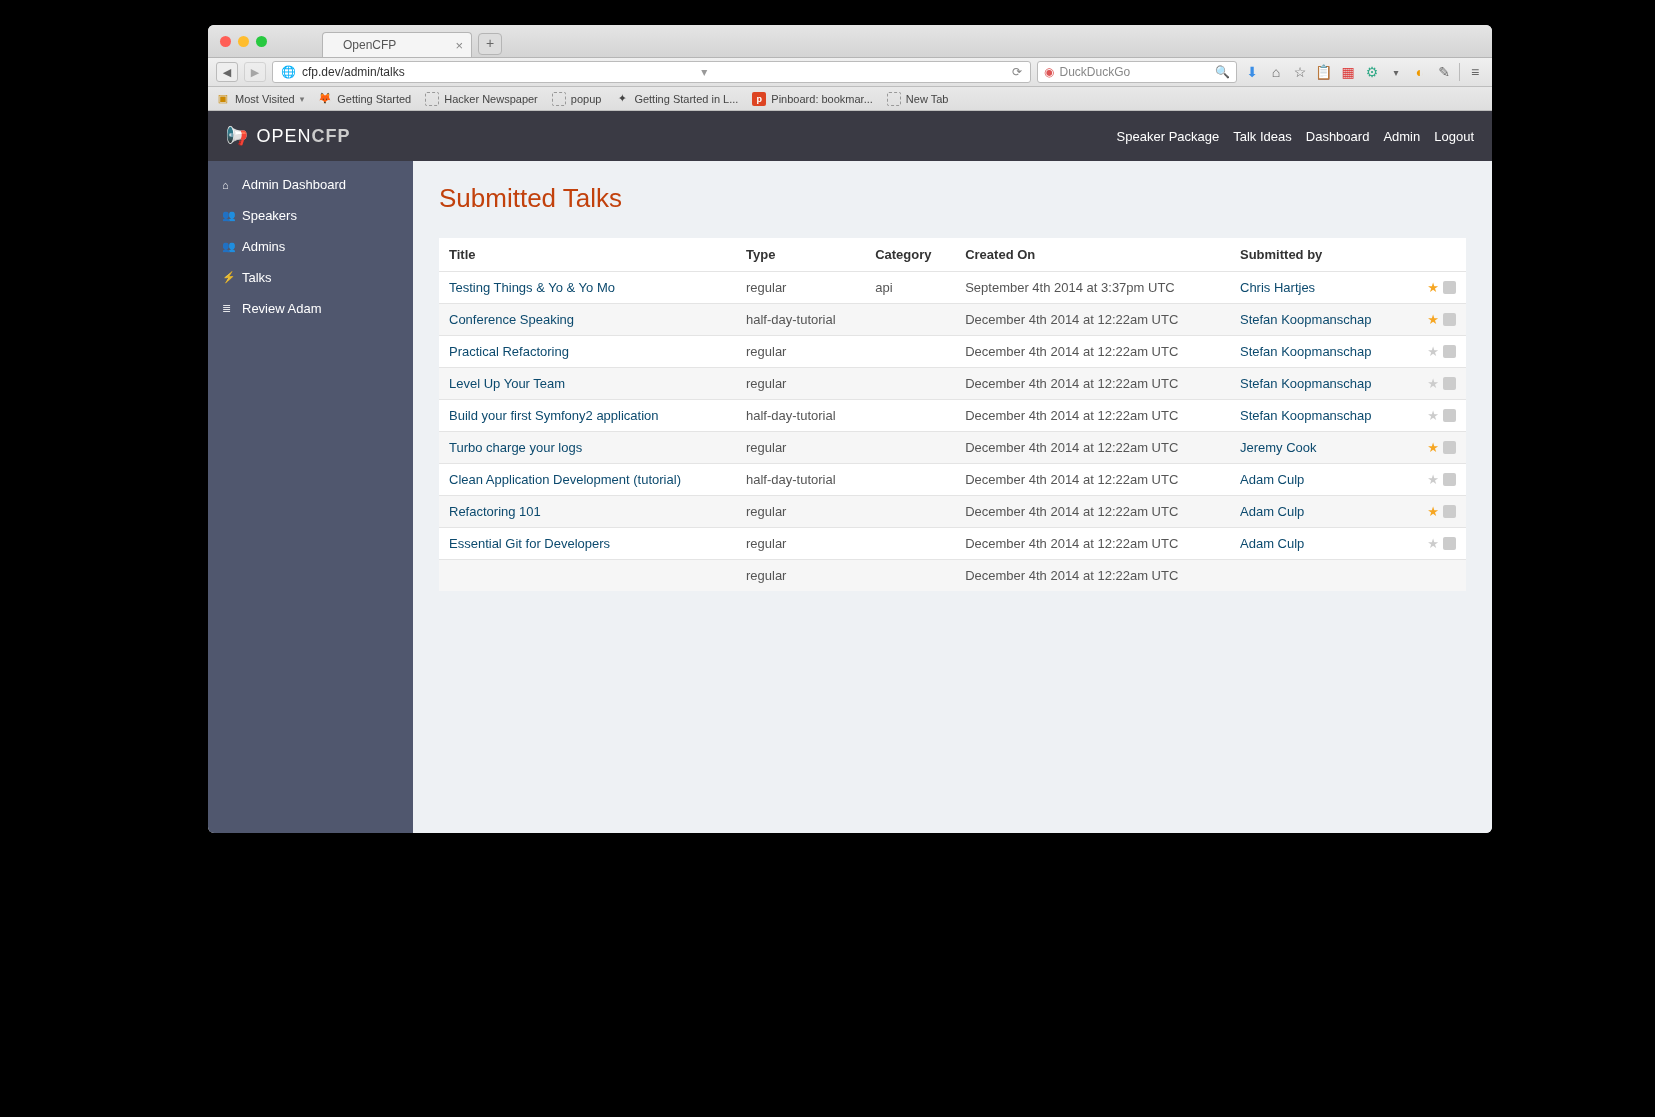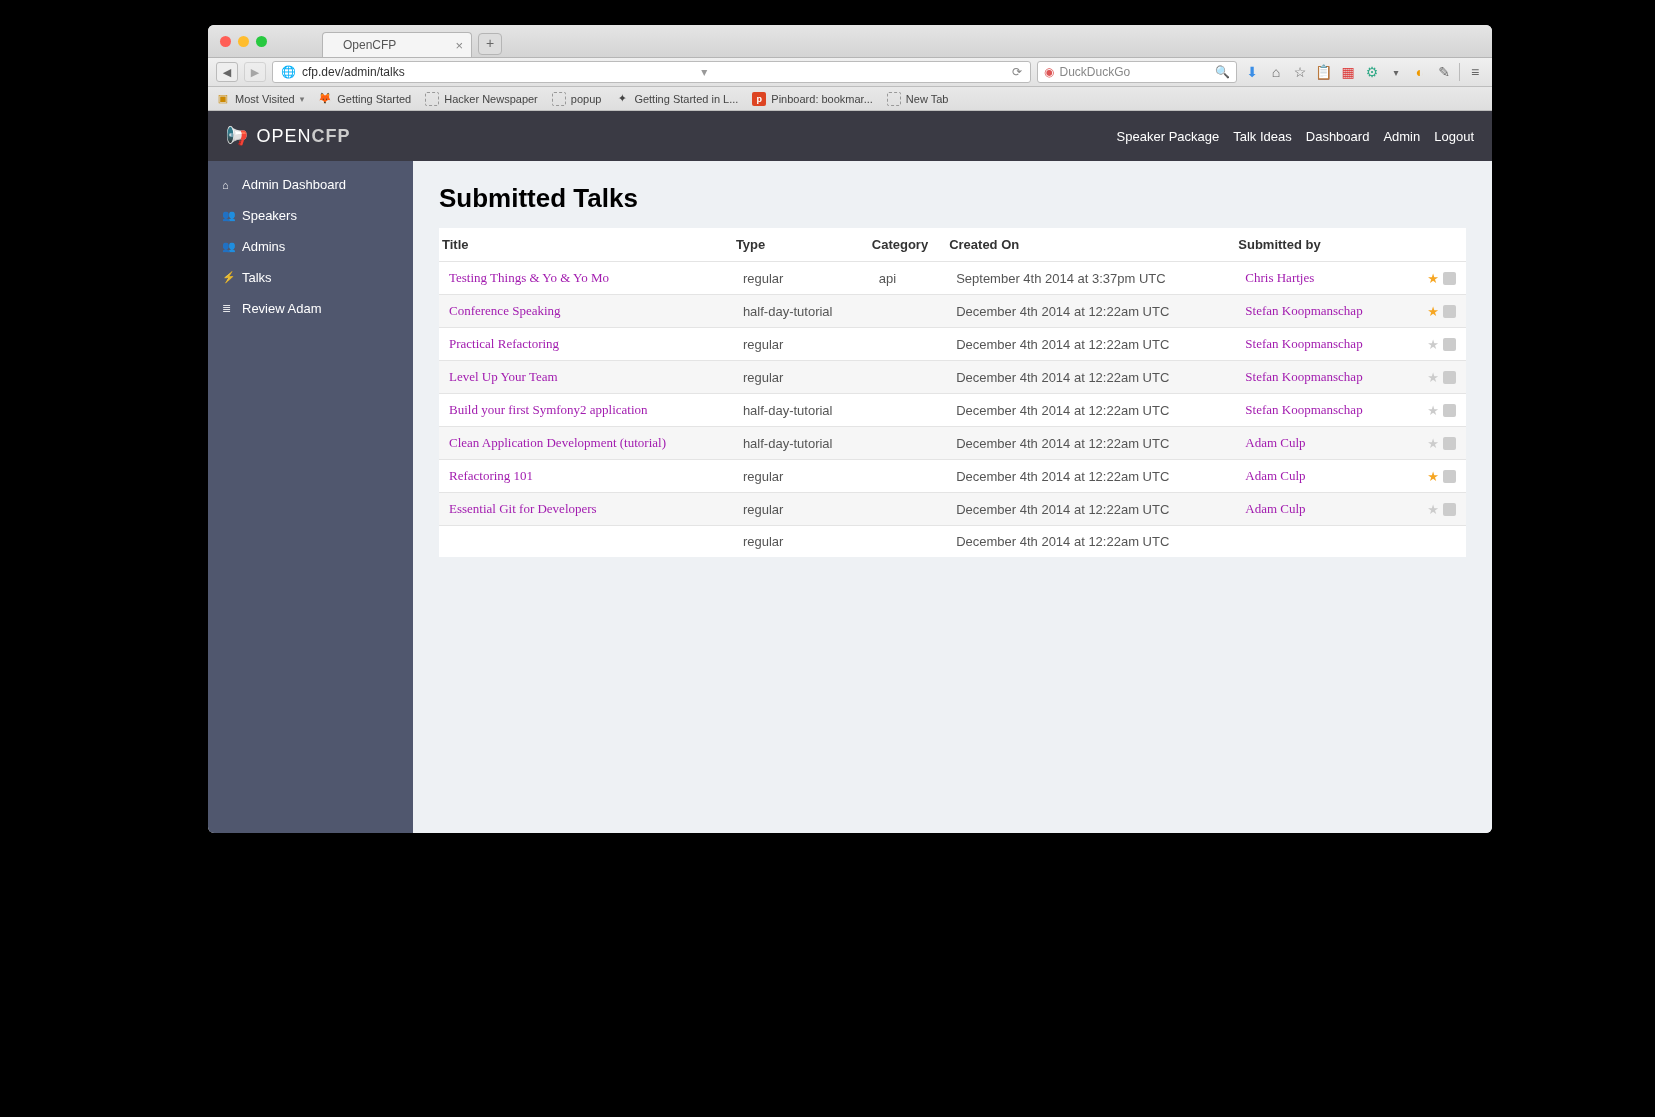--- a/index.html
+++ b/index.html
@@ -47,27 +47,27 @@
 .logo-text .bold{font-weight:700; color:#ccc;margin-top:8px;}
 .topnav { margin-left:auto; display:flex; gap:14px;}
 .topnav a { color:#fff; font-size:13px; text-decoration:none;}
 
 .app-body { display:flex; height: calc(100% - 136px);}
 .sidebar { width:205px; background:#50576e; padding-top:8px;}
 .side-item { padding: 8px 14px; color:#fff; font-size:13px; display:flex; align-items:center; gap:8px; cursor:pointer;}
 .side-ico { width:12px; display:inline-block; font-size:11px; opacity:0.85;}
 
 .content { flex:1; background:#eef1f4; padding: 22px 26px; overflow:auto;}
-h1 { font-size: 26px; font-weight:700; color:#000000; margin-bottom: 14px;}
+h1 { font-size: 26px; font-weight:400; color:#c2410c; margin-bottom: 24px;}
 
 table.talks { width:100%; border-collapse:collapse; background:#fff;}
-table.talks th { text-align:left; font-weight:600; font-size:13px; color:#333; padding:9px 3px; background:#fff; border-bottom:1px solid #e4e4e4;}
+table.talks th { text-align:left; font-weight:600; font-size:13px; color:#333; padding:9px 10px; background:#fff; border-bottom:1px solid #e4e4e4;}
 table.talks td { font-size:13px; padding:8px 10px; border-top:1px solid #e4e4e4; color:#555; vertical-align:middle;}
 table.talks tbody tr:nth-child(even){ background:#f6f6f6;}
-table.talks td.title a, table.talks td.author a { color:#a21caf; text-decoration:none;font-family:Liberation Serif, serif;}
+table.talks td.title a, table.talks td.author a { color:#0c4a6e; text-decoration:none;}
 .actions { display:flex; gap:4px; align-items:center; justify-content:flex-end;}
 .star { color:#ccc; font-size:13px;}
 .star.on { color:#f6a623;}
 .check { width:13px; height:13px; border-radius:2px; background:#ccc; display:inline-block;}
 </style>
 </head>
 <body>
 
 <div class="desktop">
   <div class="browser-window">
@@ -260,20 +260,33 @@
                 <td>December 4th 2014 at 12:22am UTC</td>
                 <td class="author"><a href="#">Stefan Koopmanschap</a></td>
                 <td>
                   <div class="actions">
                     <span class="star">★</span>
                     <span class="check"></span>
                   </div>
                 </td>
               </tr>
               <tr>
+                <td class="title"><a href="#">Turbo charge your logs</a></td>
+                <td>regular</td>
+                <td></td>
+                <td>December 4th 2014 at 12:22am UTC</td>
+                <td class="author"><a href="#">Jeremy Cook</a></td>
+                <td>
+                  <div class="actions">
+                    <span class="star on">★</span>
+                    <span class="check"></span>
+                  </div>
+                </td>
+              </tr>
+              <tr>
                 <td class="title"><a href="#">Clean Application Development (tutorial)</a></td>
                 <td>half-day-tutorial</td>
                 <td></td>
                 <td>December 4th 2014 at 12:22am UTC</td>
                 <td class="author"><a href="#">Adam Culp</a></td>
                 <td>
                   <div class="actions">
                     <span class="star">★</span>
                     <span class="check"></span>
                   </div>

